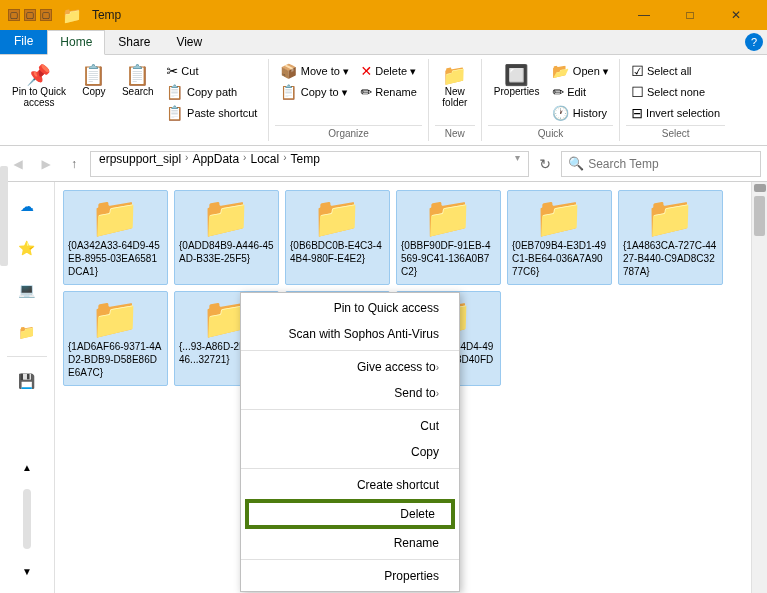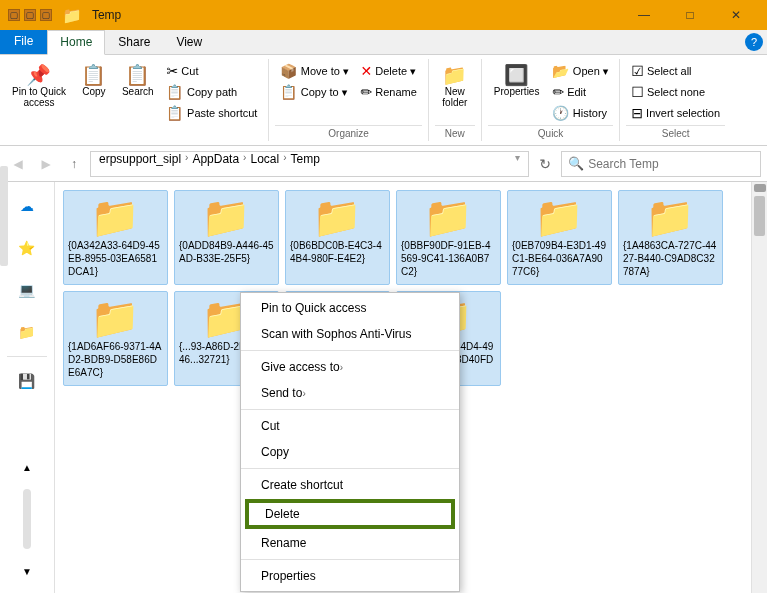--- a/index.html
+++ b/index.html
@@ -75,21 +75,21 @@
       box-shadow: 2px 2px 8px rgba(0,0,0,0.25);
       min-width: 220px;
       z-index: 100;
       padding: 2px 0;
     }
     .ctx-item {
       padding: 6px 20px;
       cursor: pointer;
       display: flex;
       align-items: center;
-      justify-content: flex-start;
+      justify-content: flex-end;
       font-size: 12px;
       color: #000;
     }
     .ctx-item.highlighted {
       border: 2px solid #e00;
       margin: 1px 4px;
       padding: 4px 16px;
     }
     .ctx-separator { height: 1px; background: #e0e0e0; margin: 3px 0; }
     .ctx-arrow { color: #666; font-size: 10px; }

